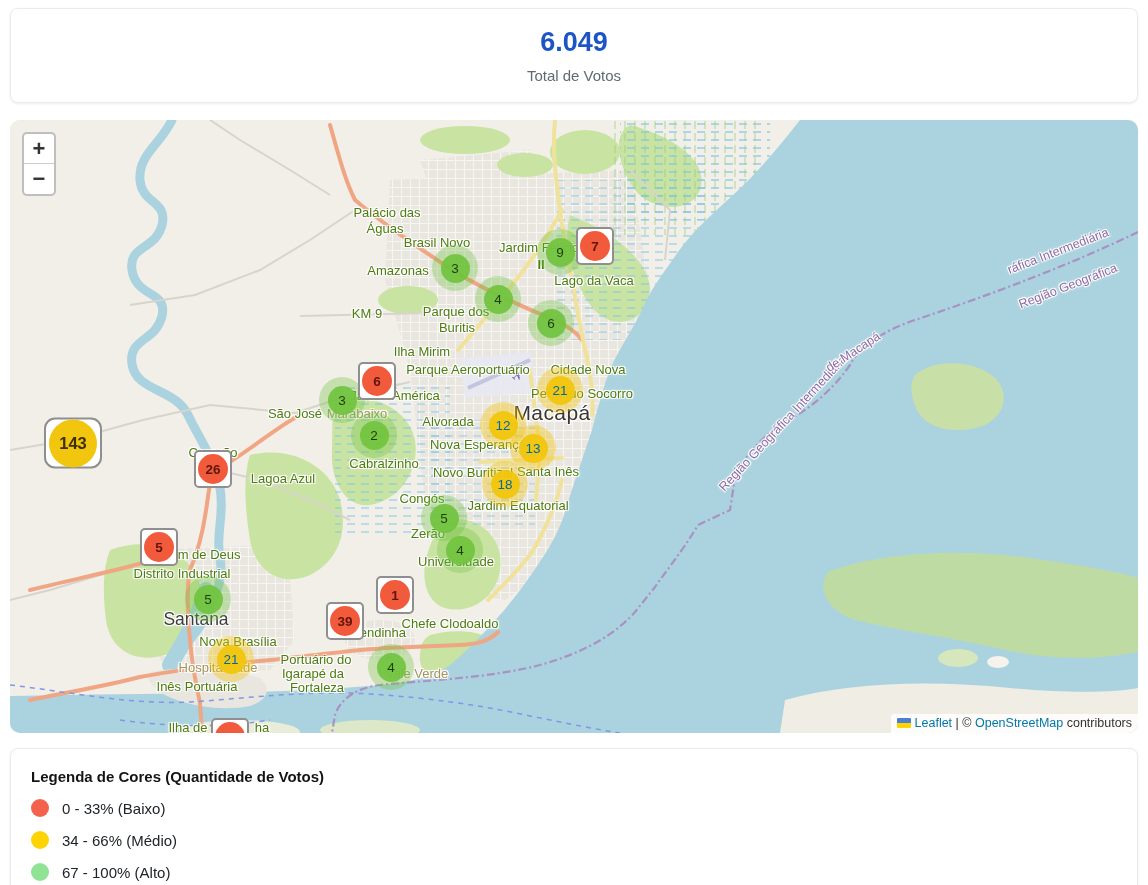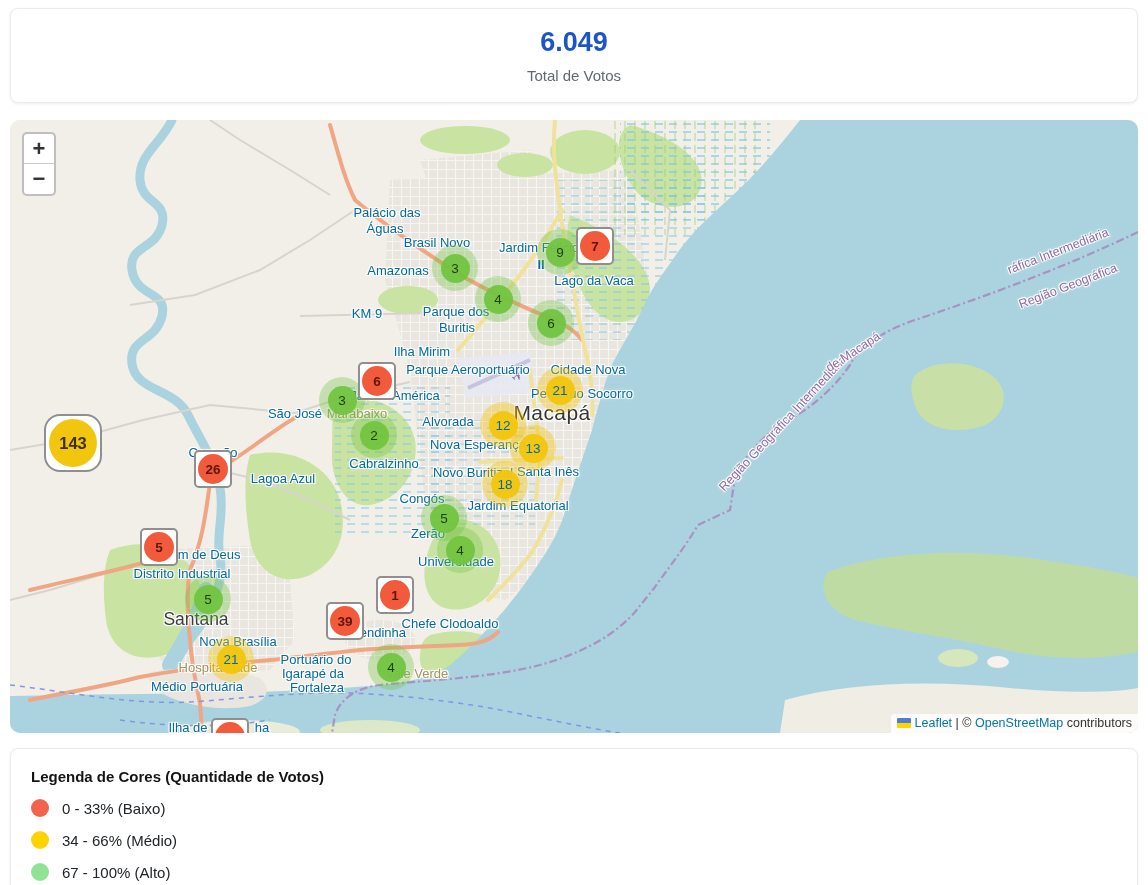--- a/index.html
+++ b/index.html
@@ -16,42 +16,42 @@
   .card-label { font-size:15px; color:#5f6a72; margin-top:9px; }
 
   
   .map-card { position:relative; margin-top:17px; width:1128px; height:613px;
     border-radius:10px; overflow:hidden; background:var(--land,#f2efe9); }
   .map-card svg { position:absolute; left:0; top:0; }
   #map-labels, #map-markers { position:absolute; left:0; top:0; width:100%; height:100%; }
   #map-labels { z-index:20; } #map-markers { z-index:30; }
 
   .map-label { position:absolute; transform:translate(-50%,-50%); white-space:nowrap;
-    font-size:13px; color:#0369a1;
+    font-size:13px; color:#4d7c0f;
     text-shadow:-1px -1px 0 rgba(255,255,255,.95), 1px -1px 0 rgba(255,255,255,.95),
       -1px 1px 0 rgba(255,255,255,.95), 1px 1px 0 rgba(255,255,255,.95), 0 0 4px #fff; }
   .map-label.city { font-size:21px; color:#353535; letter-spacing:.4px; }
   .map-label.town { font-size:17.5px; color:#3c3c3c; }
   .map-label.locality { color:#a3945f; }
   .map-label.boundary { color:#8f6ba6; font-size:12.5px; }
 
   .marker { position:absolute; display:flex; align-items:center; justify-content:center;
     transform:translate(-50%,-50%); cursor:pointer; }
   .mnum { display:flex; align-items:center; justify-content:center; border-radius:50%;
     width:29px; height:29px; font-size:13.5px; }
   .cluster { width:46px; height:46px; border-radius:50%; }
   .cluster.green { background:rgba(115,196,66,.35); }
   .cluster.yellow { background:rgba(242,198,18,.40); }
   .cluster.green .mnum { background:rgba(113,195,62,.92); color:#1e3f0d; }
   .cluster.yellow .mnum { background:rgba(242,198,14,.95); color:#0369a1; }
   .boxed { width:38px; height:38px; background:#fff; border:2px solid #8f8f8f; border-radius:5px; }
   .boxed .mnum { width:30px; height:30px; font-weight:bold; }
   .boxed.red .mnum { background:var(--marker-red,#f25a3c); color:#5e150a; }
   .boxed.yellow .mnum { background:var(--marker-yellow,#f2c60e); color:#3c3104; }
-  .boxed.big { width:58px; height:58px; border-radius:16px; }
+  .boxed.big { width:58px; height:51px; border-radius:11px; }
   .boxed.big .mnum { width:48px; height:48px; font-size:16.5px; }
 
   
   .leaflet-zoom { position:absolute; left:12px; top:12px; z-index:40;
     border:2px solid rgba(0,0,0,.25); border-radius:5px; background:#fff; width:34px; }
   .leaflet-zoom a { display:flex; align-items:center; justify-content:center;
     width:30px; height:30px; font-size:22px; font-weight:bold; color:#333;
     text-decoration:none; cursor:pointer; }
   .leaflet-zoom a:first-child { border-bottom:1px solid #ccc; }
 
@@ -220,21 +220,21 @@
         <div class="map-label" style="left: 538px; top: 351px;">Santa Inês</div>
         <div class="map-label" style="left: 408px; top: 378px; padding-left: 8px;">Congós</div>
         <div class="map-label" style="left: 508px; top: 385px;">Jardim Equatorial</div>
         <div class="map-label" style="left: 418px; top: 413px;">Zerão</div>
         <div class="map-label" style="left: 446px; top: 441px;">Universidade</div>
         <div class="map-label" style="left: 185px; top: 434px;">Jardim de Deus</div>
         <div class="map-label" style="left: 172px; top: 453px;">Distrito Industrial</div>
         <div class="map-label town" style="left: 186px; top: 499px;">Santana</div>
         <div class="map-label" style="left: 228px; top: 521px;">Nova Brasília</div>
         <div class="map-label locality" style="left: 208px; top: 547px;">Hospitalidade</div>
-        <div class="map-label" style="left: 187px; top: 566px;">Médio Portuária</div>
+        <div class="map-label" style="left: 187px; top: 566px;">Inês Portuária</div>
         <div class="map-label" style="left: 306px; top: 539px;">Portuário do</div>
         <div class="map-label" style="left: 303px; top: 553px;">Igarapé da</div>
         <div class="map-label" style="left: 307px; top: 567px;">Fortaleza</div>
         <div class="map-label" style="left: 362px; top: 512px;">Fazendinha</div>
         <div class="map-label" style="left: 440px; top: 503px;">Chefe Clodoaldo</div>
         <div class="map-label locality" style="left: 407px; top: 553px;">Vale Verde</div>
         <div class="map-label" style="left: 178px; top: 607px;">Ilha de</div>
         <div class="map-label" style="left: 252px; top: 607px;">ha</div>
         <div class="map-label boundary" style="left: 773px; top: 303px; transform: translate(-50%, -50%) rotate(-47deg);">Região Geográfica Intermediária</div>
         <div class="map-label boundary" style="left: 843px; top: 232px; transform: translate(-50%, -50%) rotate(-33deg);">de Macapá</div>

